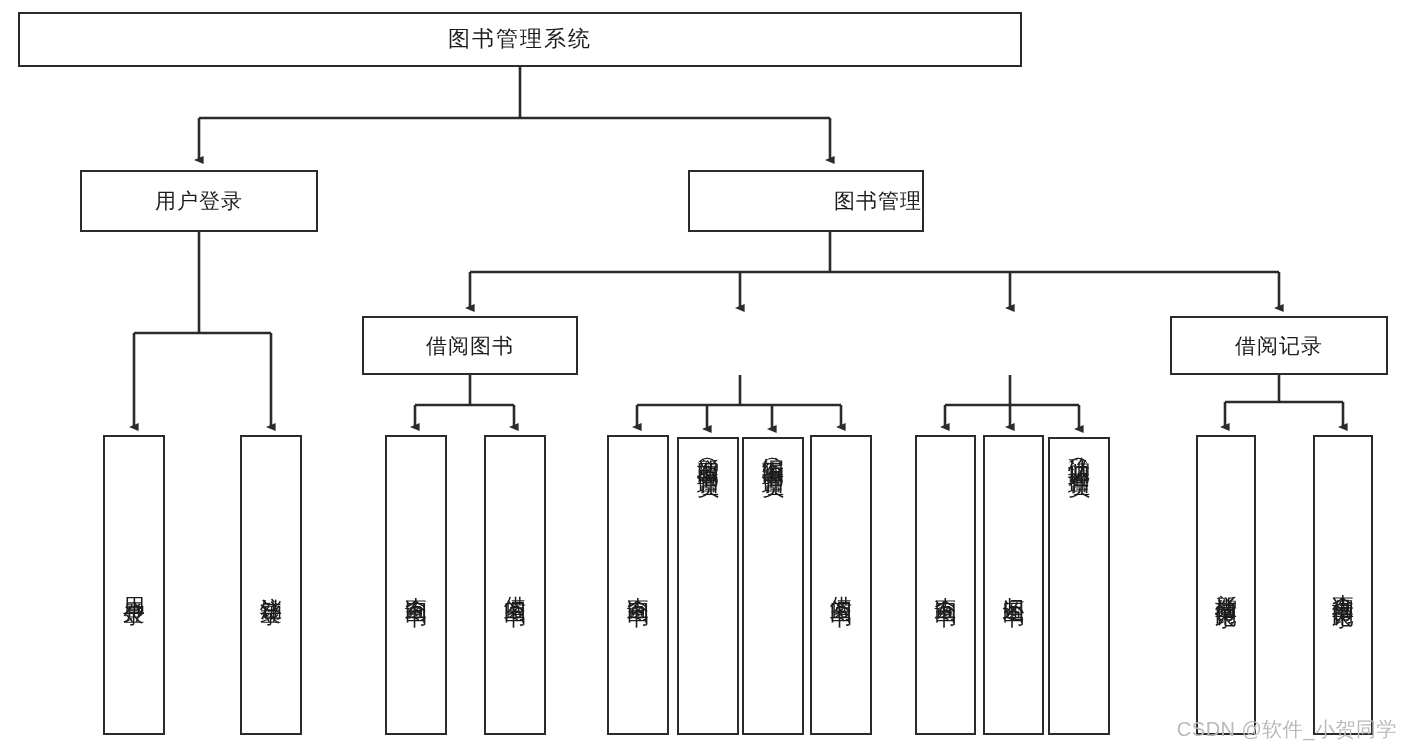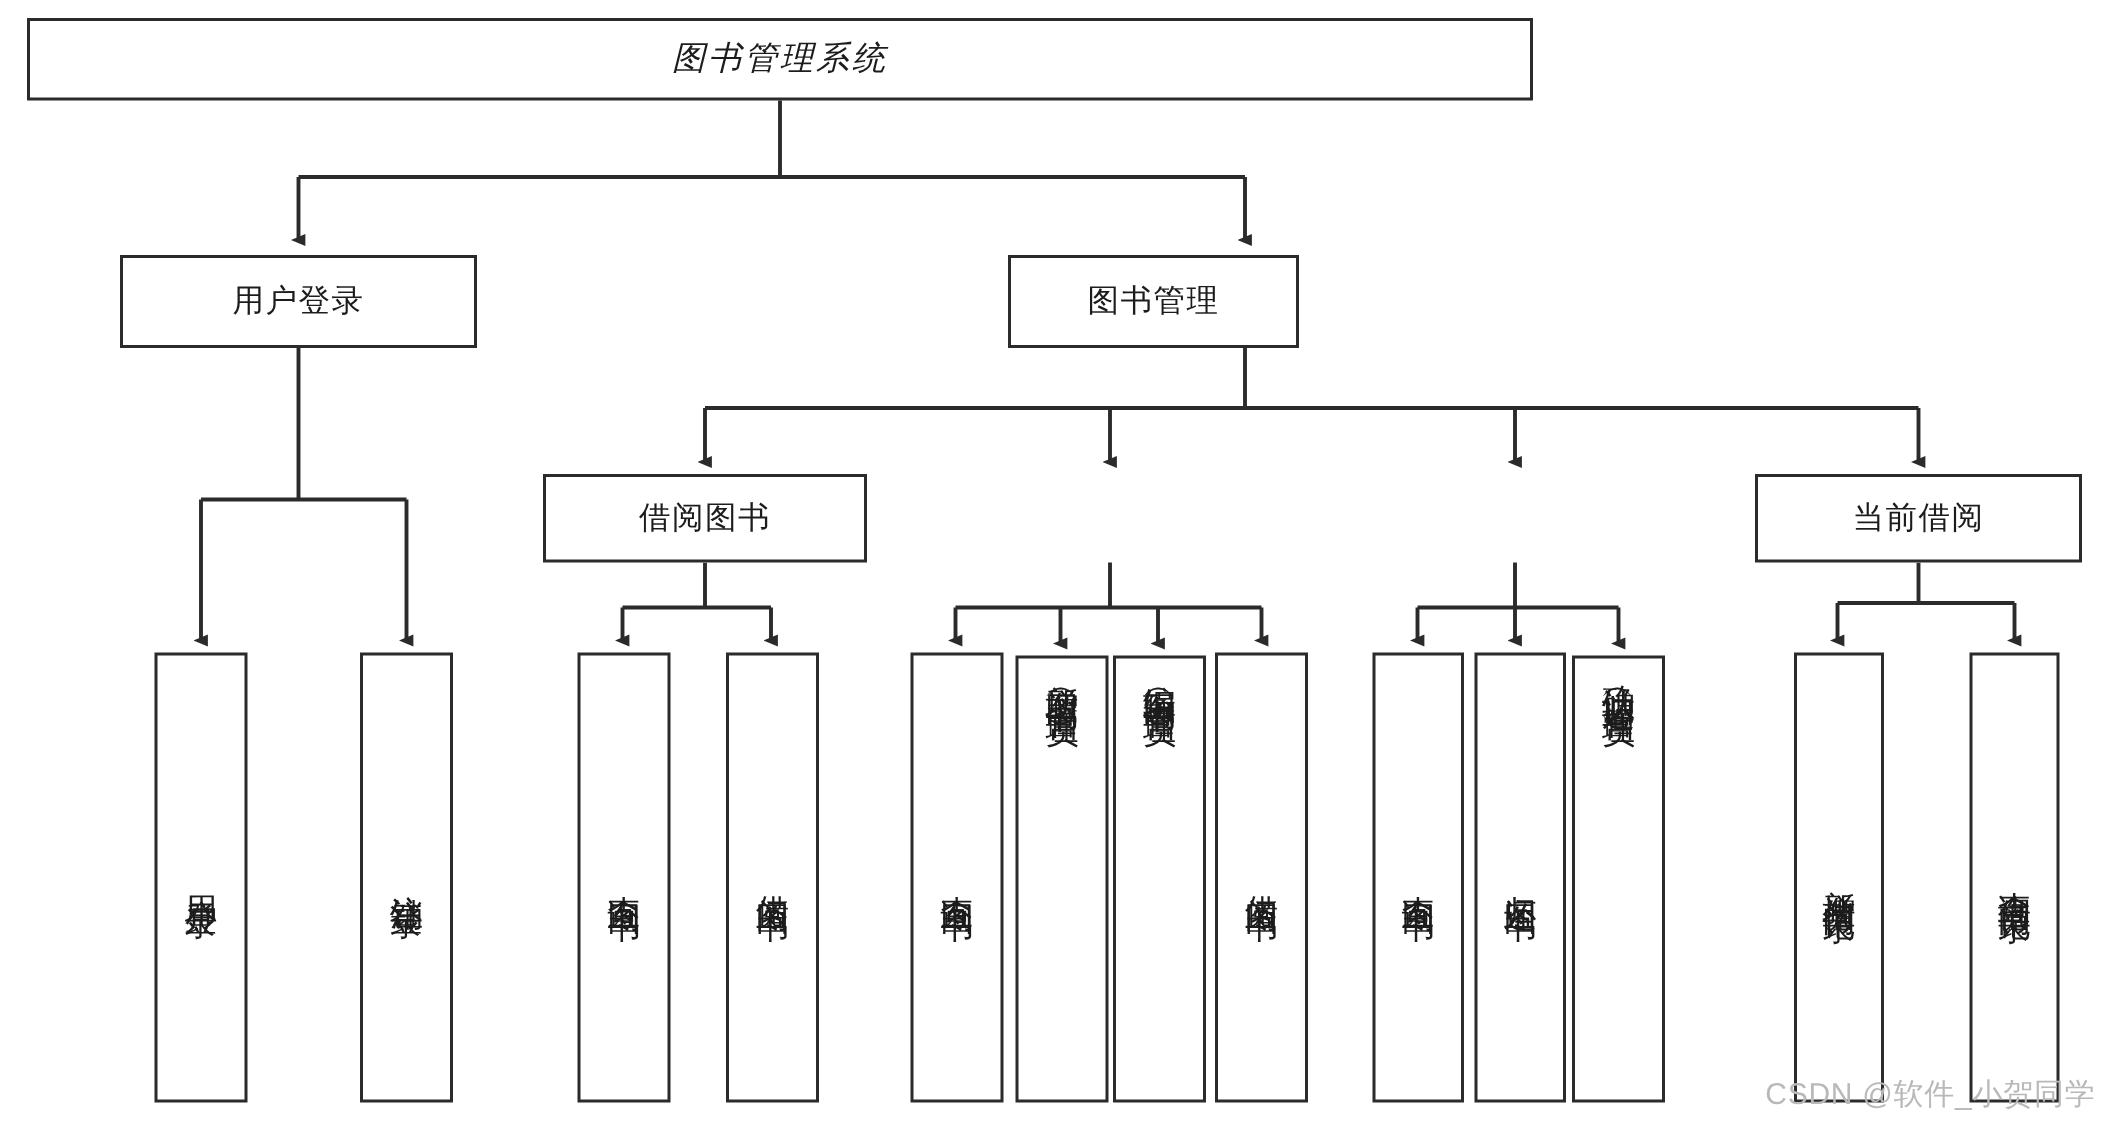--- a/index.html
+++ b/index.html
@@ -132,36 +132,36 @@
       <path d="M1010,405 L1010,427" marker-end="url(#arrow)"></path>
       <path d="M1079,405 L1079,429" marker-end="url(#arrow)"></path>
 
       <path d="M1279,375 L1279,402"></path>
       <path d="M1225,402 L1343,402"></path>
       <path d="M1225,402 L1225,427" marker-end="url(#arrow)"></path>
       <path d="M1343,402 L1343,427" marker-end="url(#arrow)"></path>
     </g>
   </svg>
 
-  <div class="node horiz root" style="left:18px; top:12px; width:1004px; height:55px;font-style:italic;">
+  <div class="node horiz root" style="left:18px; top:12px; width:1004px; height:55px;">
     <span class="label">图书管理系统</span>
   </div>
 
   <div class="node horiz" style="left:80px; top:170px; width:238px; height:62px;">
     <span class="label">用户登录</span>
   </div>
-  <div class="node horiz" style="left:672px; top:170px; width:194px; height:62px;">
+  <div class="node horiz" style="left:688px; top:170px; width:236px; height:62px;justify-content:flex-end;">
     <span class="label">图书管理</span>
   </div>
 
   <div class="node horiz" style="left:362px; top:316px; width:216px; height:59px;">
     <span class="label">借阅图书</span>
   </div>
   <div class="node horiz" style="left:1170px; top:316px; width:218px; height:59px;">
-    <span class="label">当前借阅</span>
+    <span class="label">借阅记录</span>
   </div>
 
   <div class="node vert centered" style="left:103px; top:435px; width:62px; height:300px;">
     <span class="label">用户登录</span>
   </div>
   <div class="node vert centered" style="left:240px; top:435px; width:62px; height:300px;">
     <span class="label">注销登录</span>
   </div>
 
   <div class="node vert centered" style="left:385px; top:435px; width:62px; height:300px;">

